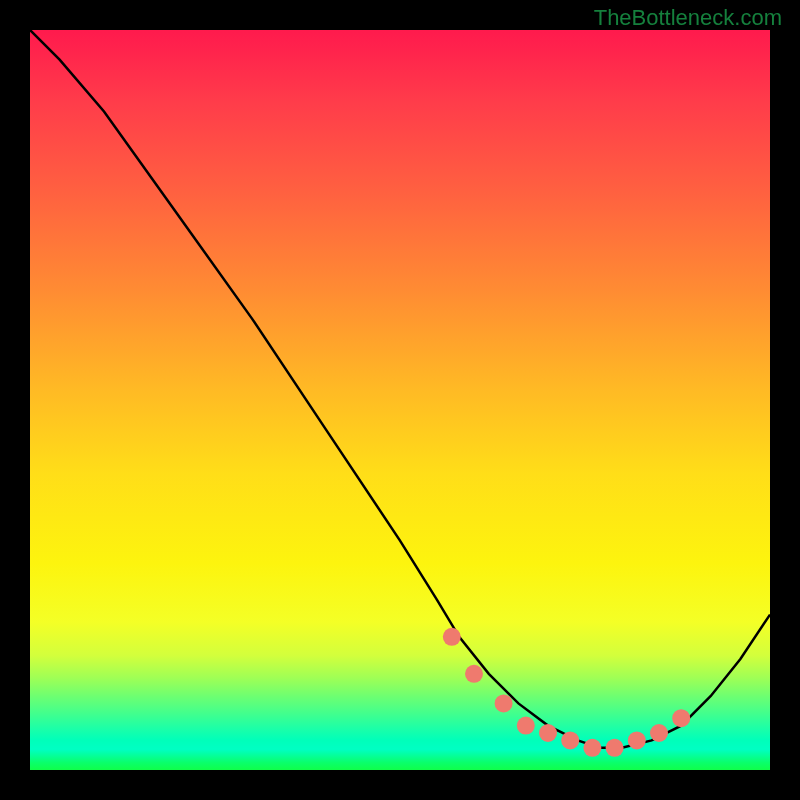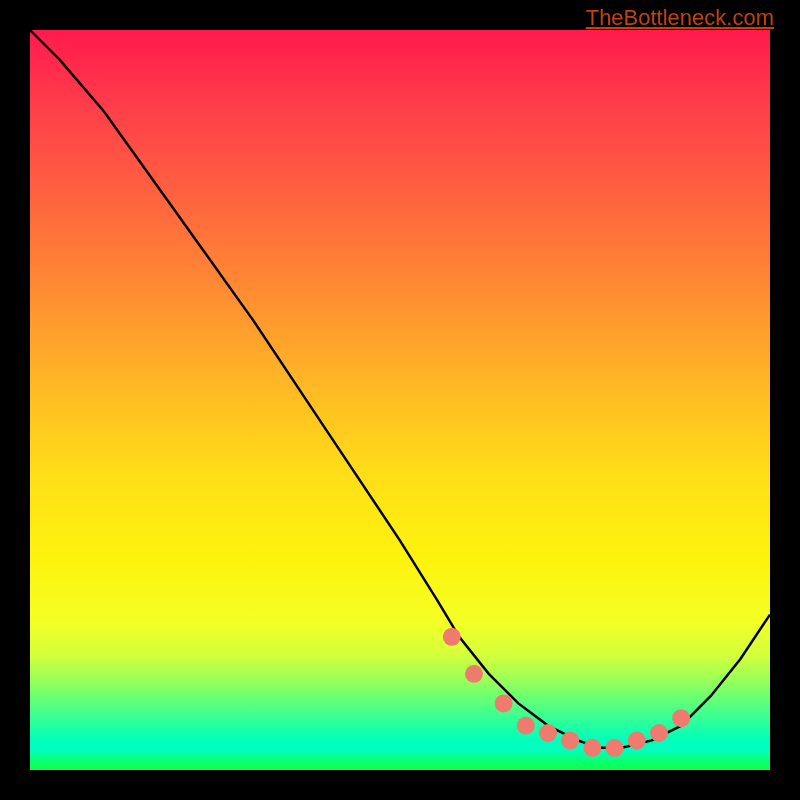--- a/index.html
+++ b/index.html
@@ -7,25 +7,24 @@
     padding: 0;
     width: 800px;
     height: 800px;
     background: #000;
     position: relative;
     font-family: Arial, sans-serif;
   }
   .watermark {
     position: absolute;
     top: 5px;
-    right: 26px;
-    color: #c2410c;
+    right: 18px;
+    color: #15803d;
     font-size: 22px;
     font-weight: 500;
-    text-decoration: underline;
   }
   .plot-area {
     position: absolute;
     left: 30px;
     top: 30px;
     width: 740px;
     height: 740px;
   }
   .gradient-bg {
     position: absolute;

